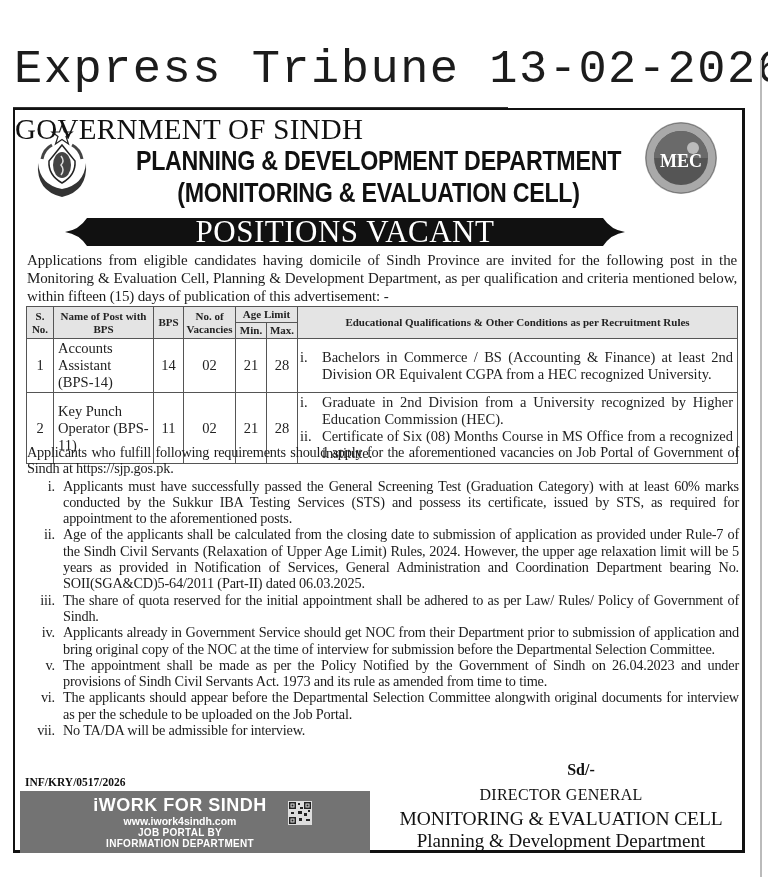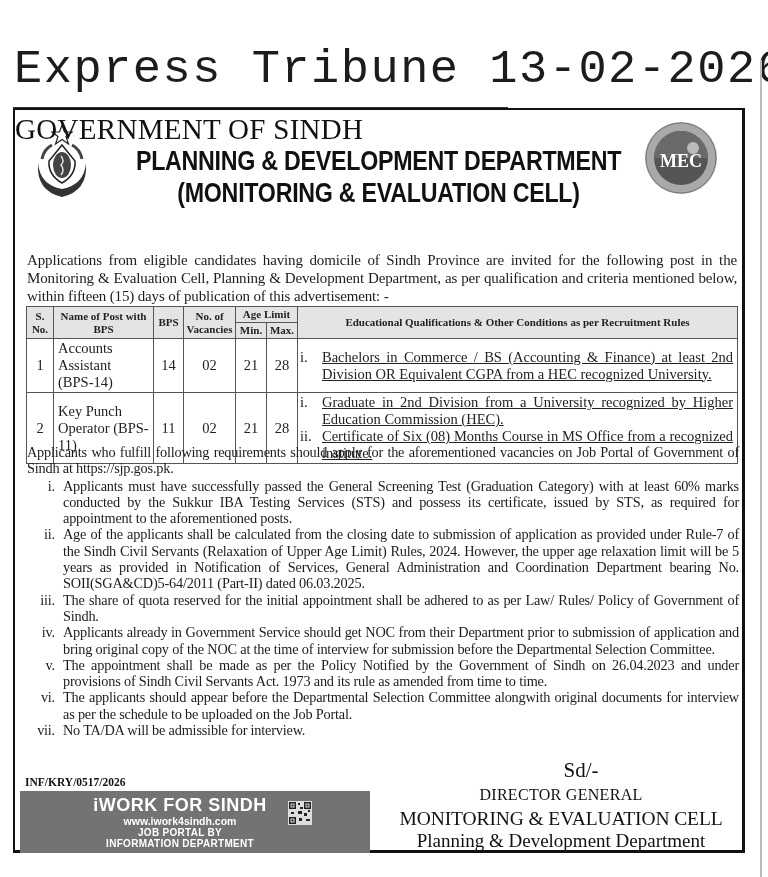--- a/index.html
+++ b/index.html
@@ -39,41 +39,41 @@
     font-size: 15px; line-height: 18px; color: #1c1c1c; text-align: justify; letter-spacing: -0.15px; }
 
   table.posts { position: absolute; left: 11px; top: 196px; width: 711px; border-collapse: collapse; table-layout: fixed; }
   table.posts th, table.posts td { border: 1px solid #555; }
   table.posts th { background: #e4e4e4; font-weight: bold; font-size: 11px; line-height: 13px; text-align: center; padding: 1px 2px; color: #222; }
   table.posts td { font-size: 14.5px; line-height: 17px; text-align: center; vertical-align: middle; padding: 1px 3px; color: #222; }
   table.posts td.post-name { text-align: left; padding-left: 4px; }
   table.posts td.quals { text-align: left; padding: 1px 4px 1px 2px; }
   .qual-item { display: flex; text-align: justify; }
   .qual-num { width: 22px; flex: none; }
-  .qual-text { flex: 1; text-decoration: underline; }
+  .qual-text { flex: 1; }
 
   .requirements { position: absolute; left: 12px; top: 334px; width: 712px;
     font-size: 14.3px; line-height: 16.3px; color: #1c1c1c; letter-spacing: -0.2px; }
   .req-lead { text-align: justify; margin-bottom: 1px; }
   .req-item { display: flex; text-align: justify; }
   .req-num { width: 36px; flex: none; text-align: right; padding-right: 8px; }
   .req-text { flex: 1; }
 
   .ref { position: absolute; left: 10px; top: 666px; font-size: 11.5px; font-weight: bold; color: #111; }
 
   .portal { position: absolute; left: 5px; top: 681px; width: 350px; height: 62px; background: #737373; color: #fff;
     font-family: "Liberation Sans", sans-serif; text-align: center; }
   .portal-title { position: absolute; left: 60px; top: 4px; width: 200px; font-weight: bold; font-size: 18px; line-height: 20px; letter-spacing: 0.5px; }
   .portal-url { position: absolute; left: 60px; top: 24px; width: 200px; font-weight: bold; font-size: 10.5px; line-height: 12px; }
   .portal-l1 { position: absolute; left: 60px; top: 36px; width: 200px; font-weight: bold; font-size: 10px; line-height: 11px; letter-spacing: 0.3px; }
   .portal-l2 { position: absolute; left: 60px; top: 47px; width: 200px; font-weight: bold; font-size: 10px; line-height: 11px; letter-spacing: 0.3px; text-align: center; }
   .qr { position: absolute; left: 268px; top: 10px; width: 24px; height: 24px; }
 
   .sig { position: absolute; left: 370px; top: 647px; width: 352px; text-align: center; font-family: "Liberation Serif", serif; color: #111; }
-  .sig-sd { font-size: 21px; line-height: 26px; font-weight: normal; margin-left: 40px; }
+  .sig-sd { font-size: 16px; line-height: 26px; font-weight: bold; margin-left: 40px; }
   .sig-title { font-size: 16px; line-height: 24px; font-weight: normal; letter-spacing: 0.3px; }
   .sig-cell { font-size: 19.5px; line-height: 23px; letter-spacing: -0.1px; }
   .sig-dept { font-size: 19px; line-height: 22px; }
 </style>
 </head>
 <body>
 
 <div class="masthead">Express Tribune 13-02-2026</div>
 <div class="masthead-rule"></div>
 <div class="edge-mark"></div>
@@ -100,20 +100,26 @@
       <path d="M11 38 A27 27 0 0 1 65 38 Z" fill="#6a6a6a"></path>
       <circle cx="50" cy="28" r="6" fill="#bbb"></circle>
       <text x="38" y="47" text-anchor="middle" font-family="Liberation Serif, serif" font-weight="bold" font-size="18" fill="#fff">MEC</text>
     </svg>
   </div>
 
   <div class="hdr1">GOVERNMENT OF SINDH</div>
   <div class="hdr2">PLANNING &amp; DEVELOPMENT DEPARTMENT</div>
   <div class="hdr3">(MONITORING &amp; EVALUATION CELL)</div>
 
+  <div class="banner">
+    <svg width="560" height="36" viewBox="0 0 560 36">
+      <path d="M0 18 Q14 16 22 4 L538 4 Q546 16 560 18 Q546 20 538 32 L22 32 Q14 20 0 18 Z" fill="#111"></path>
+    </svg>
+    <div class="banner-label">POSITIONS VACANT</div>
+  </div>
 
   <p class="intro">Applications from eligible candidates having domicile of Sindh Province are invited for the following post in the Monitoring &amp; Evaluation Cell, Planning &amp; Development Department, as per qualification and criteria mentioned below, within fifteen (15) days of publication of this advertisement: -</p>
 
   <table class="posts">
     <colgroup>
       <col style="width:27px">
         <col style="width:100px">
         <col style="width:30px">
         <col style="width:52px">
       <col style="width:31px">

